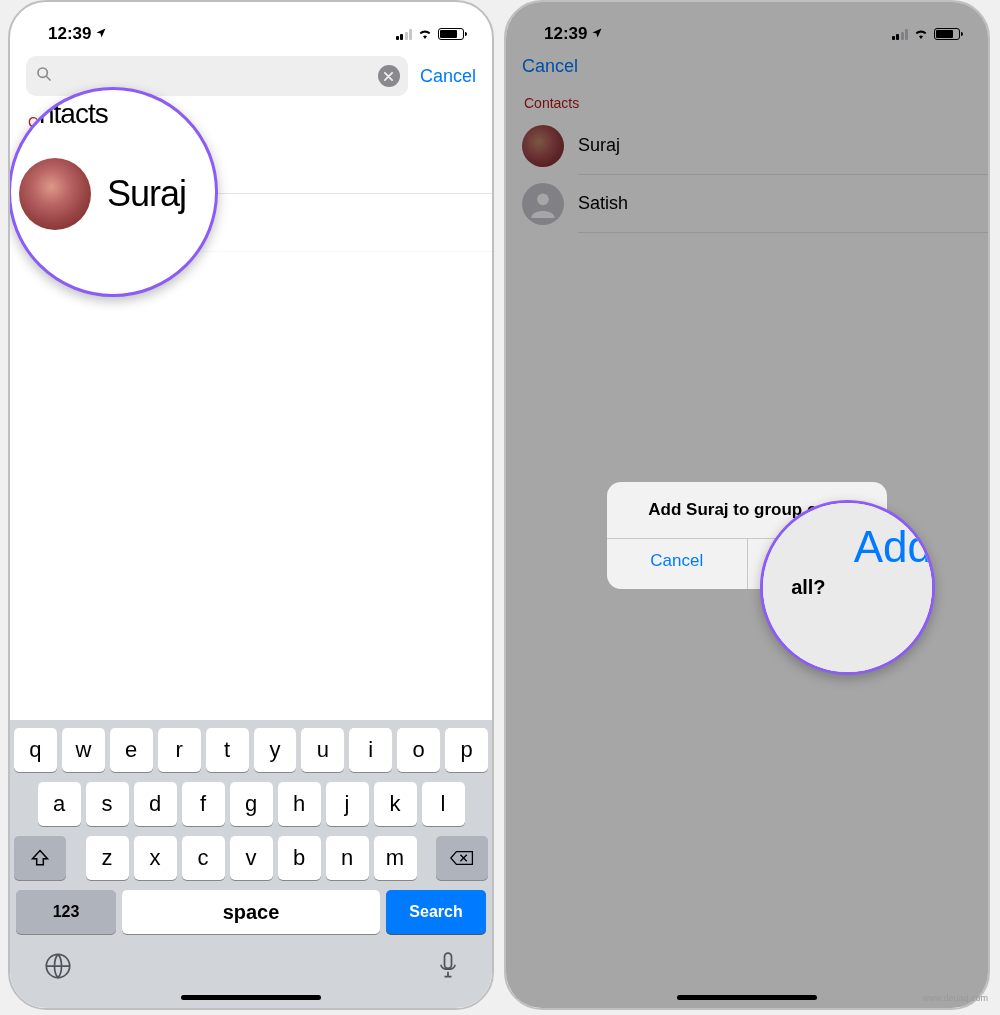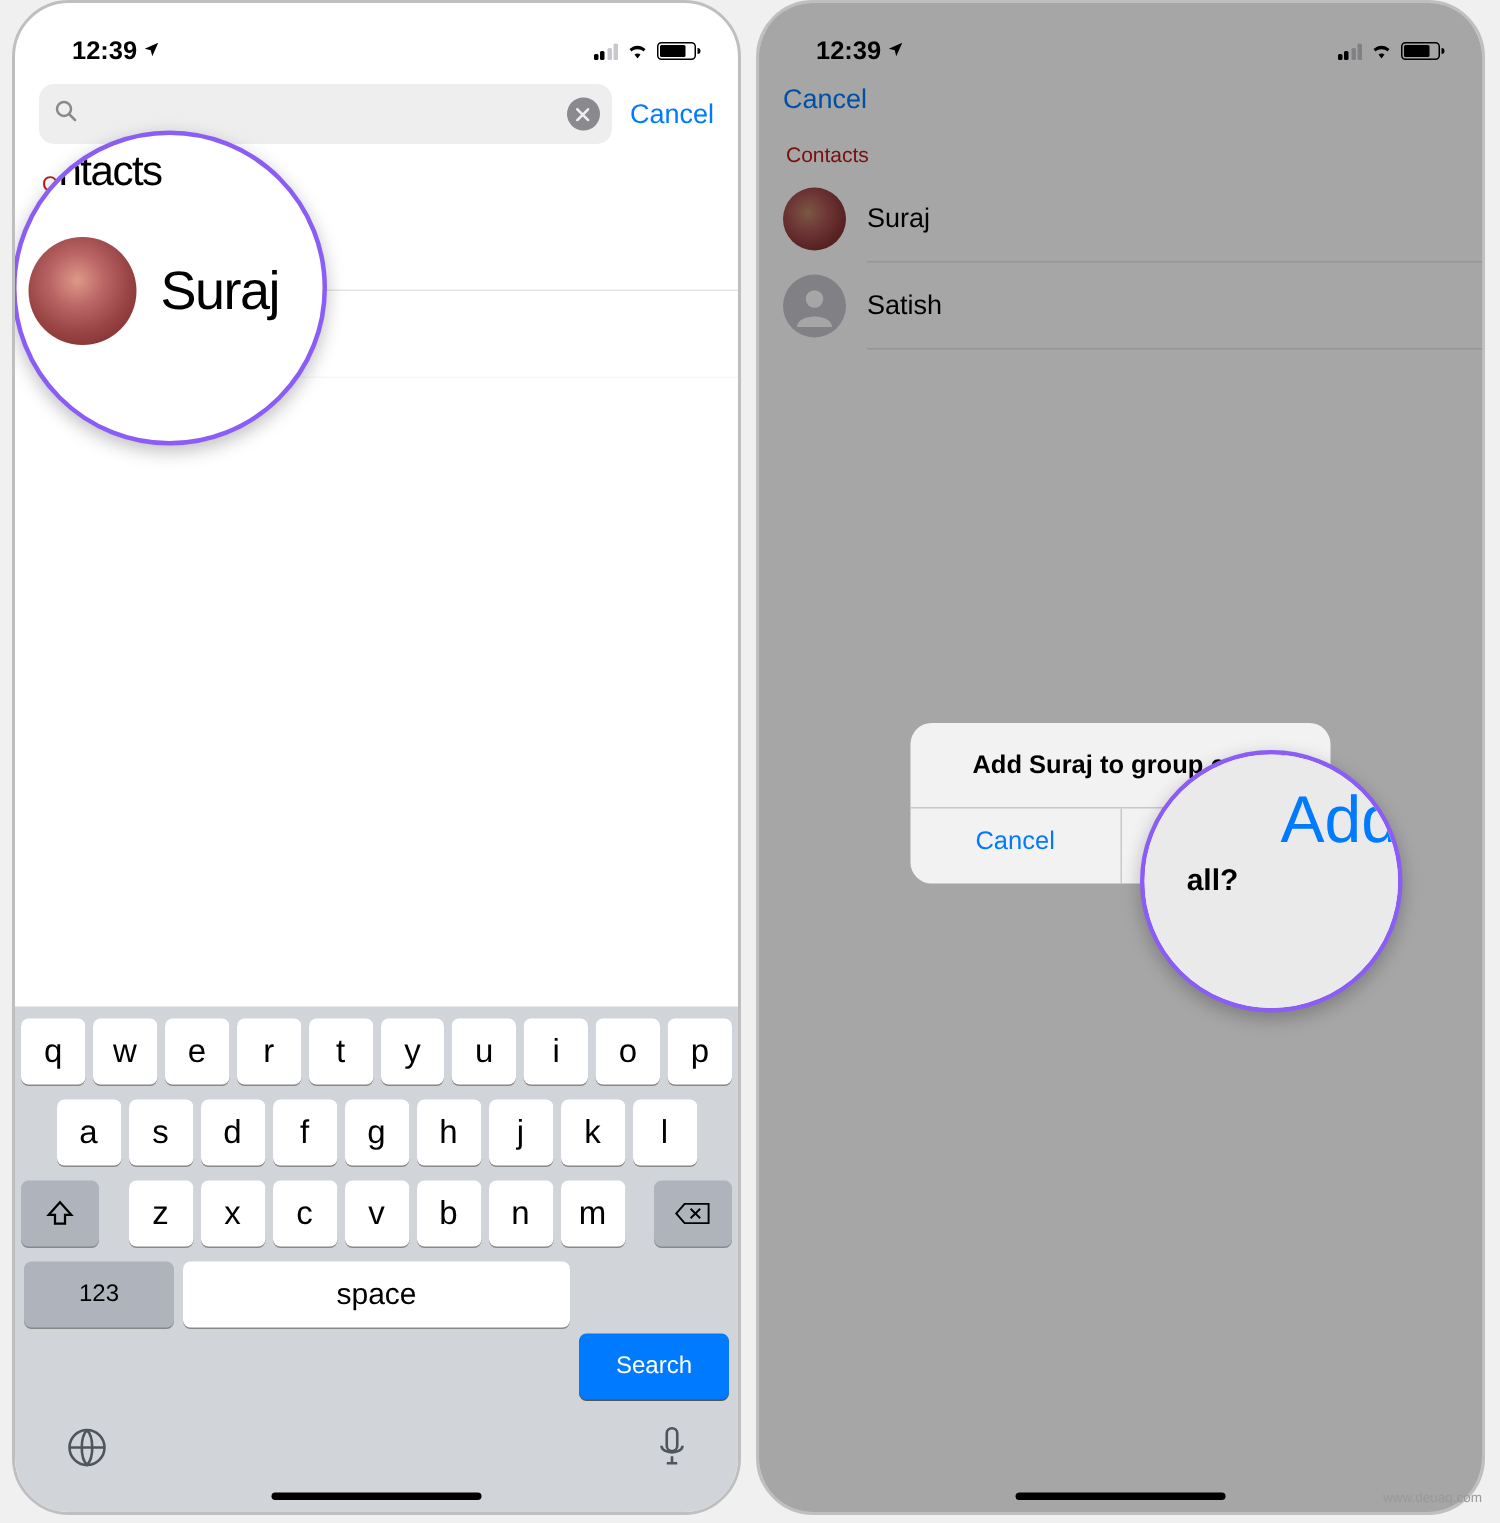--- a/index.html
+++ b/index.html
@@ -36,24 +36,24 @@
 
   
   .keyboard { position:absolute; bottom:0; left:0; right:0; background:#d1d4d9; padding: 8px 4px 0 4px; }
   .key-row { display:flex; justify-content:center; gap:5px; margin-bottom:10px; }
   .key { flex:1; max-width:43px; height:44px; background:#fff; border-radius:5px; box-shadow: 0 1px 0 #888; display:flex; align-items:center; justify-content:center; font-size:22px; }
   .key.special { background:#aeb3bc; }
   .key.shift { max-width:52px; }
   .key.bksp { max-width:52px; }
   .key-row.row2 { padding: 0 22px; }
   .key-row.row3 { gap:5px; }
-  .bottom-row { display:flex; gap:6px; margin-bottom:10px; padding: 0 2px; }
+  .bottom-row { display:flex; gap:6px; margin-bottom:10px; padding: 0 2px; font-weight: bold; }
   .key-123 { width:100px; height:44px; background:#aeb3bc; border-radius:5px; box-shadow:0 1px 0 #888; display:flex; align-items:center; justify-content:center; font-size:16px; }
   .key-space { flex:1; height:44px; background:#fff; border-radius:5px; box-shadow:0 1px 0 #888; display:flex; align-items:center; justify-content:center; font-size:20px; }
-  .key-search { width:100px; height:44px; background:#007aff; border-radius:5px; box-shadow:0 1px 0 #555; display:flex; align-items:center; justify-content:center; font-size:16px; color:#fff;margin-top:48px; }
+  .key-search { width:100px; height:44px; background:#007aff; border-radius:5px; box-shadow:0 1px 0 #555; display:flex; align-items:center; justify-content:center; font-size:16px; color:#fff; }
   .kb-footer { display:flex; justify-content:space-between; padding: 8px 30px 24px 30px; }
   .home-indicator { position:absolute; bottom:8px; left:50%; transform:translateX(-50%); width:140px; height:5px; background:#000; border-radius:3px; }
 
   
   .dimmer { position:absolute; inset:0; background:rgba(0,0,0,0.35); }
   .alert { position:absolute; left:50%; top:480px; transform:translateX(-50%); width:280px; background:#f2f2f2; border-radius:14px; overflow:hidden; }
   .alert-title { text-align:center; font-weight:600; font-size:17px; padding: 18px 16px; }
   .alert-buttons { display:flex; border-top:0.5px solid #c8c7cc; }
   .alert-btn { flex:1; text-align:center; padding:12px 0; font-size:17px; color:#007aff; }
   .alert-btn.add { font-weight:500; font-size:22px; border-left:0.5px solid #c8c7cc; }

